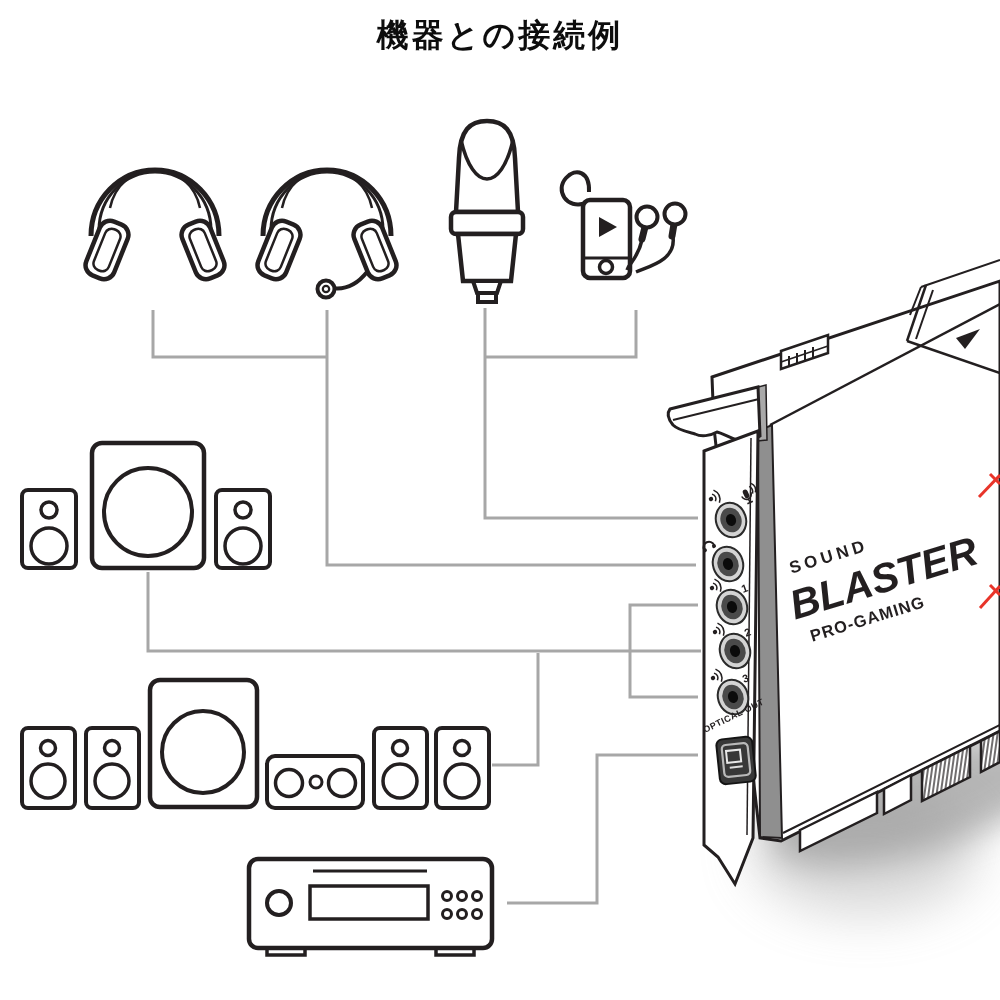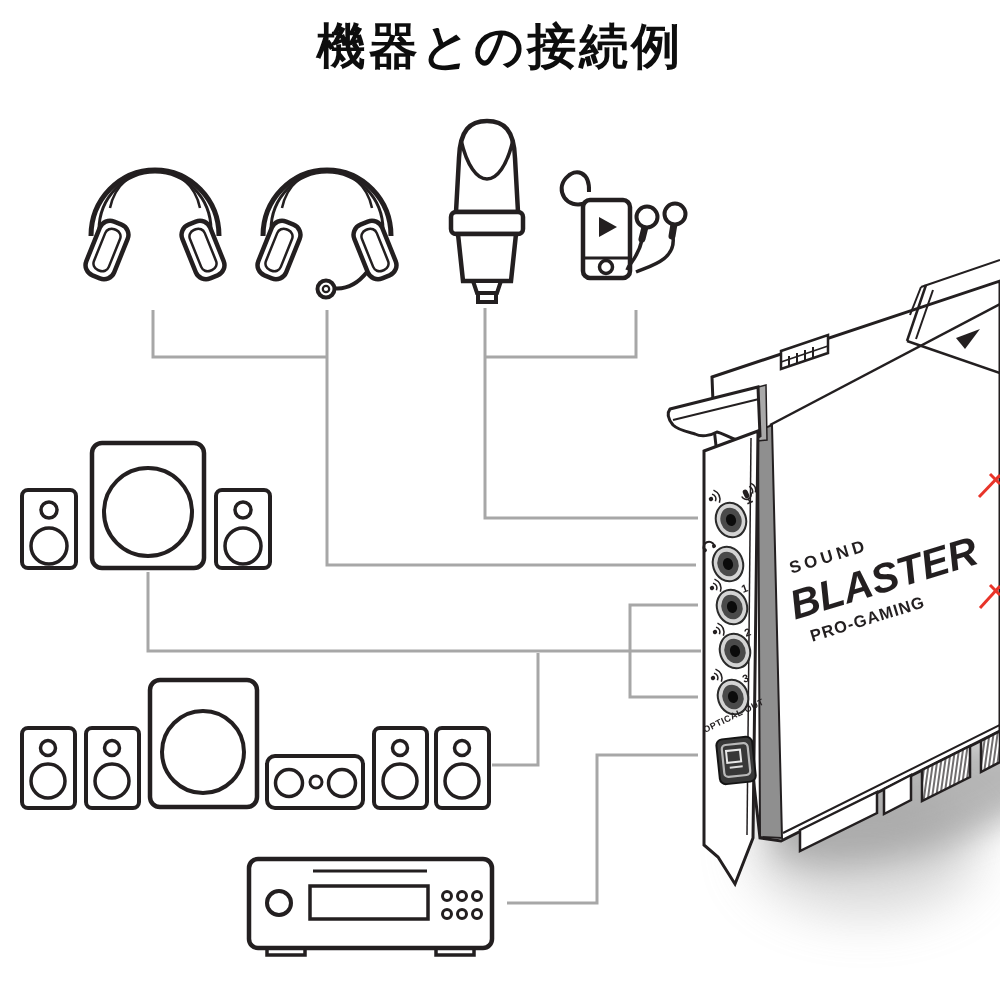--- a/index.html
+++ b/index.html
@@ -1,19 +1,19 @@
 <!DOCTYPE html>
 <html><head>
 <meta charset="utf-8">
 <style>
   html,body{margin:0;padding:0;background:#ffffff;}
   .stage{position:relative;width:1000px;height:1000px;background:#fff;overflow:hidden;
          font-family:"Liberation Sans","DejaVu Sans",sans-serif;}
   .title{position:absolute;top:14px;left:0;width:100%;text-align:center;margin:0;
-         font-size:49px;font-weight:900;letter-spacing:3px;color:#0d0d0d;
+         font-size:32px;font-weight:900;letter-spacing:3px;color:#0d0d0d;
          font-family:"Liberation Sans","DejaVu Sans",sans-serif;}
   svg.diagram{position:absolute;left:0;top:0;width:1000px;height:1000px;}
   .ink{stroke:#231f20;fill:none;}
   text{font-family:"Liberation Sans","DejaVu Sans",sans-serif;}
 </style>
 </head>
 <body>
 
 <div class="stage">
   <h1 class="title">機器との接続例</h1>

